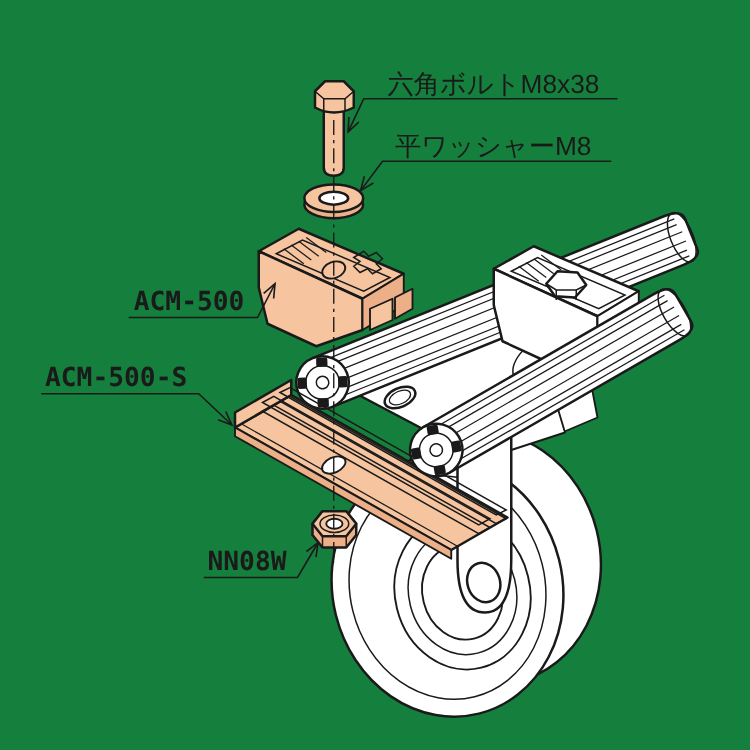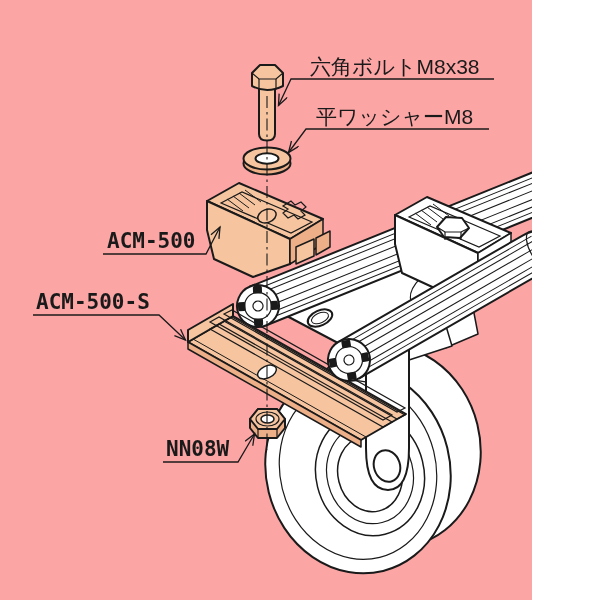--- a/index.html
+++ b/index.html
@@ -1,16 +1,16 @@
 <!DOCTYPE html>
 <html><head>
 <meta charset="utf-8">
 <style>
   html,body{margin:0;padding:0;background:#fff;}
-  #canvas{position:relative;width:532px;height:600px;background:#fca5a5;overflow:hidden;}
+  #canvas{position:relative;width:600px;height:600px;background:#15803d;overflow:hidden;}
   svg{display:block;}
   .ol{stroke:#1a1a1a;stroke-width:2;stroke-linejoin:round;}
   .ol15{stroke:#1a1a1a;stroke-width:1.5;stroke-linejoin:round;}
   .thin{stroke:#1a1a1a;stroke-width:1;fill:none;}
   .thin12{stroke:#1a1a1a;stroke-width:1.2;fill:none;}
   .white{fill:#ffffff;}
   .nofill{fill:none;}
   .lead{stroke:#1a1a1a;stroke-width:1.3;fill:none;}
   text{font-family:"Liberation Sans","DejaVu Sans",sans-serif;font-size:21px;fill:#1a1a1a;}
   .pn{font-family:"DejaVu Sans Mono","Liberation Mono",monospace;font-weight:bold;font-size:21px;letter-spacing:0px;}

